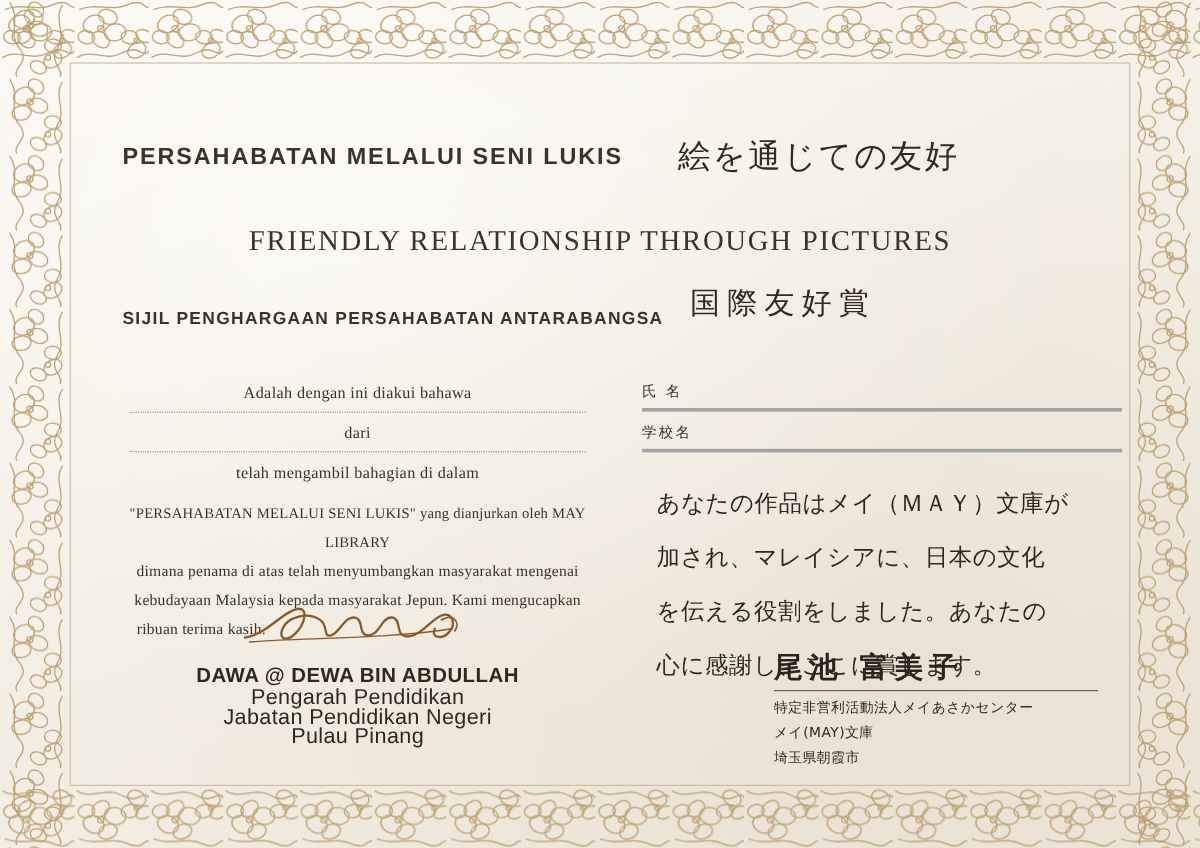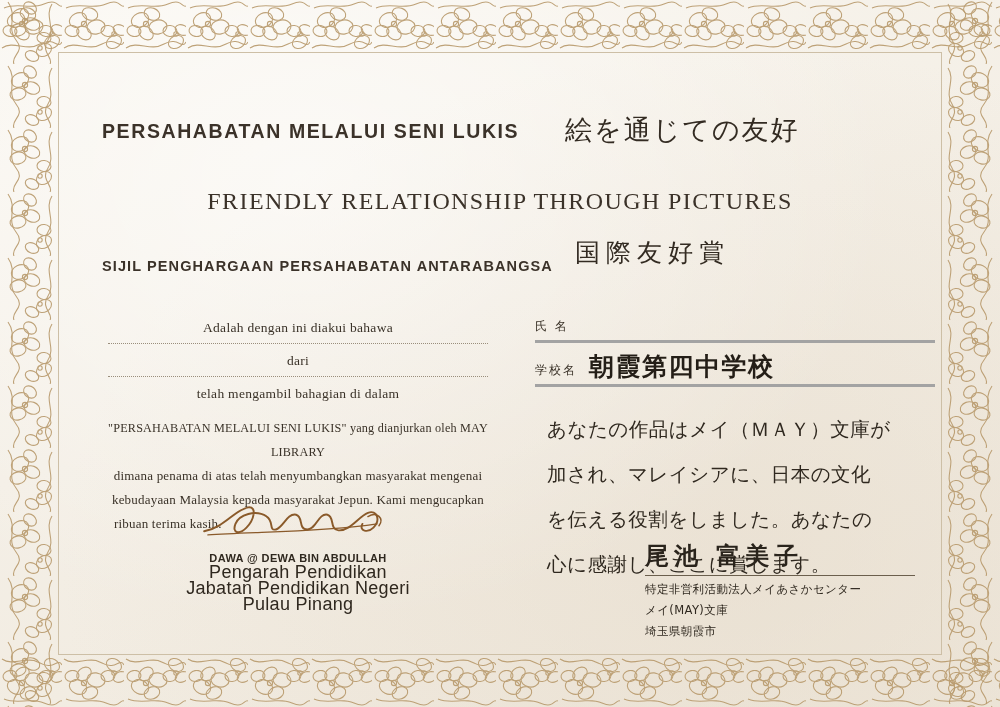--- a/index.html
+++ b/index.html
@@ -144,21 +144,21 @@
   #left-sign {
     position: absolute;
     left: 28px;
     top: 430px;
     width: 380px;
     text-align: center;
   }
   #left-sign-svg { height: 46px; margin-bottom: 2px; }
   .sign-name {
     font-family: "Liberation Sans", sans-serif;
-    font-size: 11px;
+    font-size: 17px;
     font-weight: 700;
     letter-spacing: 0.4px;
     color: #2f281f;
   }
   .sign-sub {
     font-family: "Liberation Sans", sans-serif;
     font-size: 18px;
     letter-spacing: 0.3px;
     color: #2f281f;
     line-height: 16px;
@@ -332,21 +332,20 @@
       <div class="sign-sub">Jabatan Pendidikan Negeri</div>
       <div class="sign-sub">Pulau Pinang</div>
     </div>
 
     <div id="right-block">
       <div class="field-row">
         <div class="field-label">氏 名</div>
       </div>
       <div class="field-row">
         <div class="field-label">学校名</div>
-        <div class="field-value school">朝霞第四中学校</div>
       </div>
 
       <div id="jp-body">
         <p>あなたの作品はメイ（ＭＡＹ）文庫が</p>
         <p>加され、マレイシアに、日本の文化</p>
         <p>を伝える役割をしました。あなたの</p>
         <p>心に感謝し、ここに賞します。</p>
       </div>
     </div>
 

